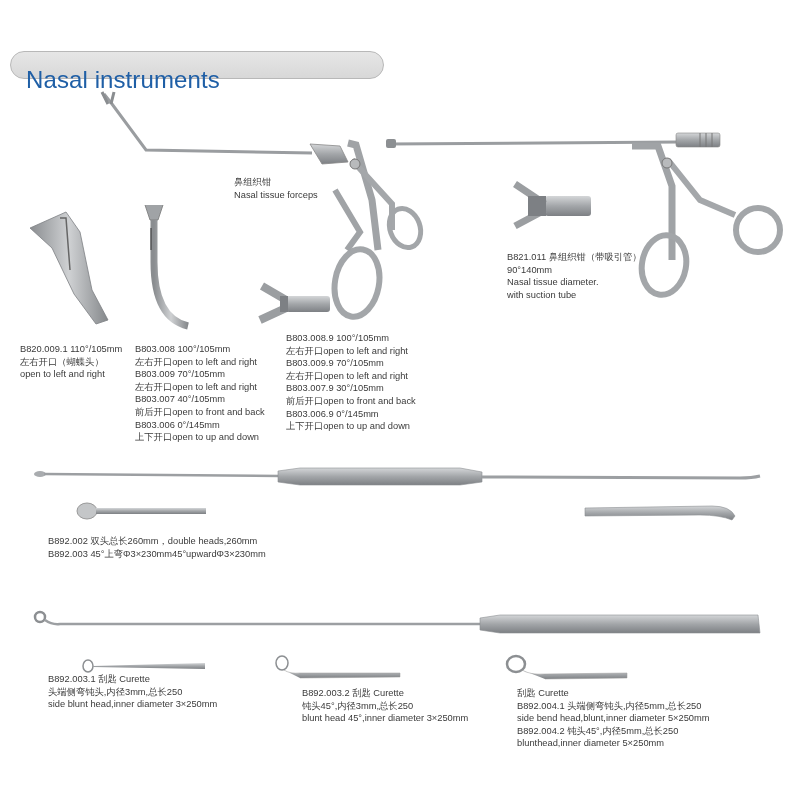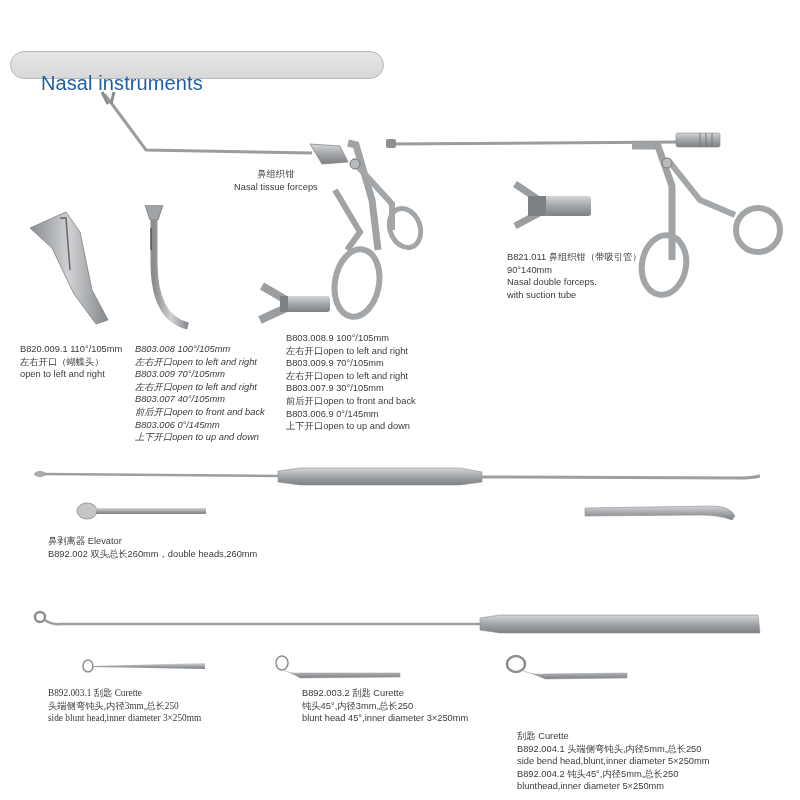--- a/index.html
+++ b/index.html
@@ -2,21 +2,21 @@
 <html><head>
 <meta charset="utf-8">
 <style>
   html, body { margin:0; padding:0; background:#ffffff; }
   body { width:800px; height:800px; position:relative; overflow:hidden; font-family:"Liberation Sans", "DejaVu Sans", sans-serif; color:#333; }
   .title-pill {
     position:absolute; left:10px; top:51px; width:374px; height:28px;
     background:linear-gradient(#e6e6e6,#d8d8d8); border:1px solid #b8b8b8; border-radius:15px;
     box-sizing:border-box;
   }
-  .title-pill span { position:absolute; left:15px; top:20px; font-size:20px; color:#1f5fa6; letter-spacing:0.1px;margin-left:15px; }
+  .title-pill span { position:absolute; left:15px; top:14px; font-size:24px; color:#1f5fa6; letter-spacing:0.1px; }
   .txt { position:absolute; font-size:9.3px; line-height:12.6px; color:#3a3a3a; white-space:nowrap; }
   .txt div { white-space:nowrap; }
   svg.inst { position:absolute; left:0; top:0; width:800px; height:800px; }
 </style>
 </head>
 <body>
 
 <div class="title-pill">
   <span>Nasal instruments</span>
 </div>
@@ -98,39 +98,39 @@
 
     <ellipse cx="88" cy="666" rx="5" ry="6" fill="none" stroke="#8c8f92" stroke-width="1.5"></ellipse>
     <path d="M93 666 L205 663 L205 669 L93 667" fill="url(#mv)"></path>
     <ellipse cx="282" cy="663" rx="6" ry="7" fill="none" stroke="#8c8f92" stroke-width="1.5"></ellipse>
     <path d="M284 670 Q290 674 300 673 L400 673 L400 677 L300 678" fill="url(#mv)" stroke="#999" stroke-width="0.5"></path>
     <ellipse cx="516" cy="664" rx="9" ry="8" fill="none" stroke="#8c8f92" stroke-width="2.5"></ellipse>
     <path d="M522 670 Q530 675 545 674 L627 673 L627 678 L545 679" fill="url(#mv)" stroke="#999" stroke-width="0.5"></path>
   </g>
 </svg>
 
-<div class="txt" style="left:234px;top:168px;text-align:center;">
+<div class="txt" style="left:234px;top:176px;">
   <div>鼻组织钳</div>
   <div>Nasal tissue forceps</div>
 </div>
 
 <div class="txt" style="left:507px;top:251px;">
   <div>B821.011  鼻组织钳（带吸引管）</div>
   <div>90°140mm</div>
-  <div>Nasal double forceps.</div>
+  <div>Nasal tissue diameter.</div>
   <div>with suction tube</div>
 </div>
 
 <div class="txt" style="left:20px;top:343px;">
   <div>B820.009.1  110°/105mm</div>
   <div>左右开口（蝴蝶头）</div>
   <div>open to left and right</div>
 </div>
 
-<div class="txt" style="left:135px;top:343px;font-style:italic;">
+<div class="txt" style="left:135px;top:343px;">
   <div>B803.008  100°/105mm</div>
   <div>左右开口open to left and right</div>
   <div>B803.009  70°/105mm</div>
   <div>左右开口open to left and right</div>
   <div>B803.007  40°/105mm</div>
   <div>前后开口open to front and back</div>
   <div>B803.006  0°/145mm</div>
   <div>上下开口open to up and down</div>
 </div>
 
@@ -139,35 +139,35 @@
   <div>左右开口open to left and right</div>
   <div>B803.009.9  70°/105mm</div>
   <div>左右开口open to left and right</div>
   <div>B803.007.9  30°/105mm</div>
   <div>前后开口open to front and back</div>
   <div>B803.006.9  0°/145mm</div>
   <div>上下开口open to up and down</div>
 </div>
 
 <div class="txt" style="left:48px;top:535px;">
-  <div>鼻剥离器 Elevator</div>
   <div>B892.002 双头总长260mm，double heads,260mm</div>
+  <div>B892.003 45°上弯Φ3×230mm45°upwardΦ3×230mm</div>
 </div>
 
-<div class="txt" style="left:48px;top:687px;font-family:Liberation Serif, serif;">
+<div class="txt" style="left:48px;top:673px;">
   <div>B892.003.1  刮匙 Curette</div>
   <div>头端侧弯钝头,内径3mm,总长250</div>
   <div>side blunt head,inner diameter 3×250mm</div>
 </div>
 
 <div class="txt" style="left:302px;top:687px;">
   <div>B892.003.2  刮匙 Curette</div>
   <div>钝头45°,内径3mm,总长250</div>
   <div>blunt head 45°,inner diameter 3×250mm</div>
 </div>
 
-<div class="txt" style="left:517px;top:687px;margin-top:43px;">
+<div class="txt" style="left:517px;top:687px;">
   <div>刮匙 Curette</div>
   <div>B892.004.1  头端侧弯钝头,内径5mm,总长250</div>
   <div>side bend head,blunt,inner diameter 5×250mm</div>
   <div>B892.004.2  钝头45°,内径5mm,总长250</div>
   <div>blunthead,inner diameter 5×250mm</div>
 </div>
 
 </body></html>

